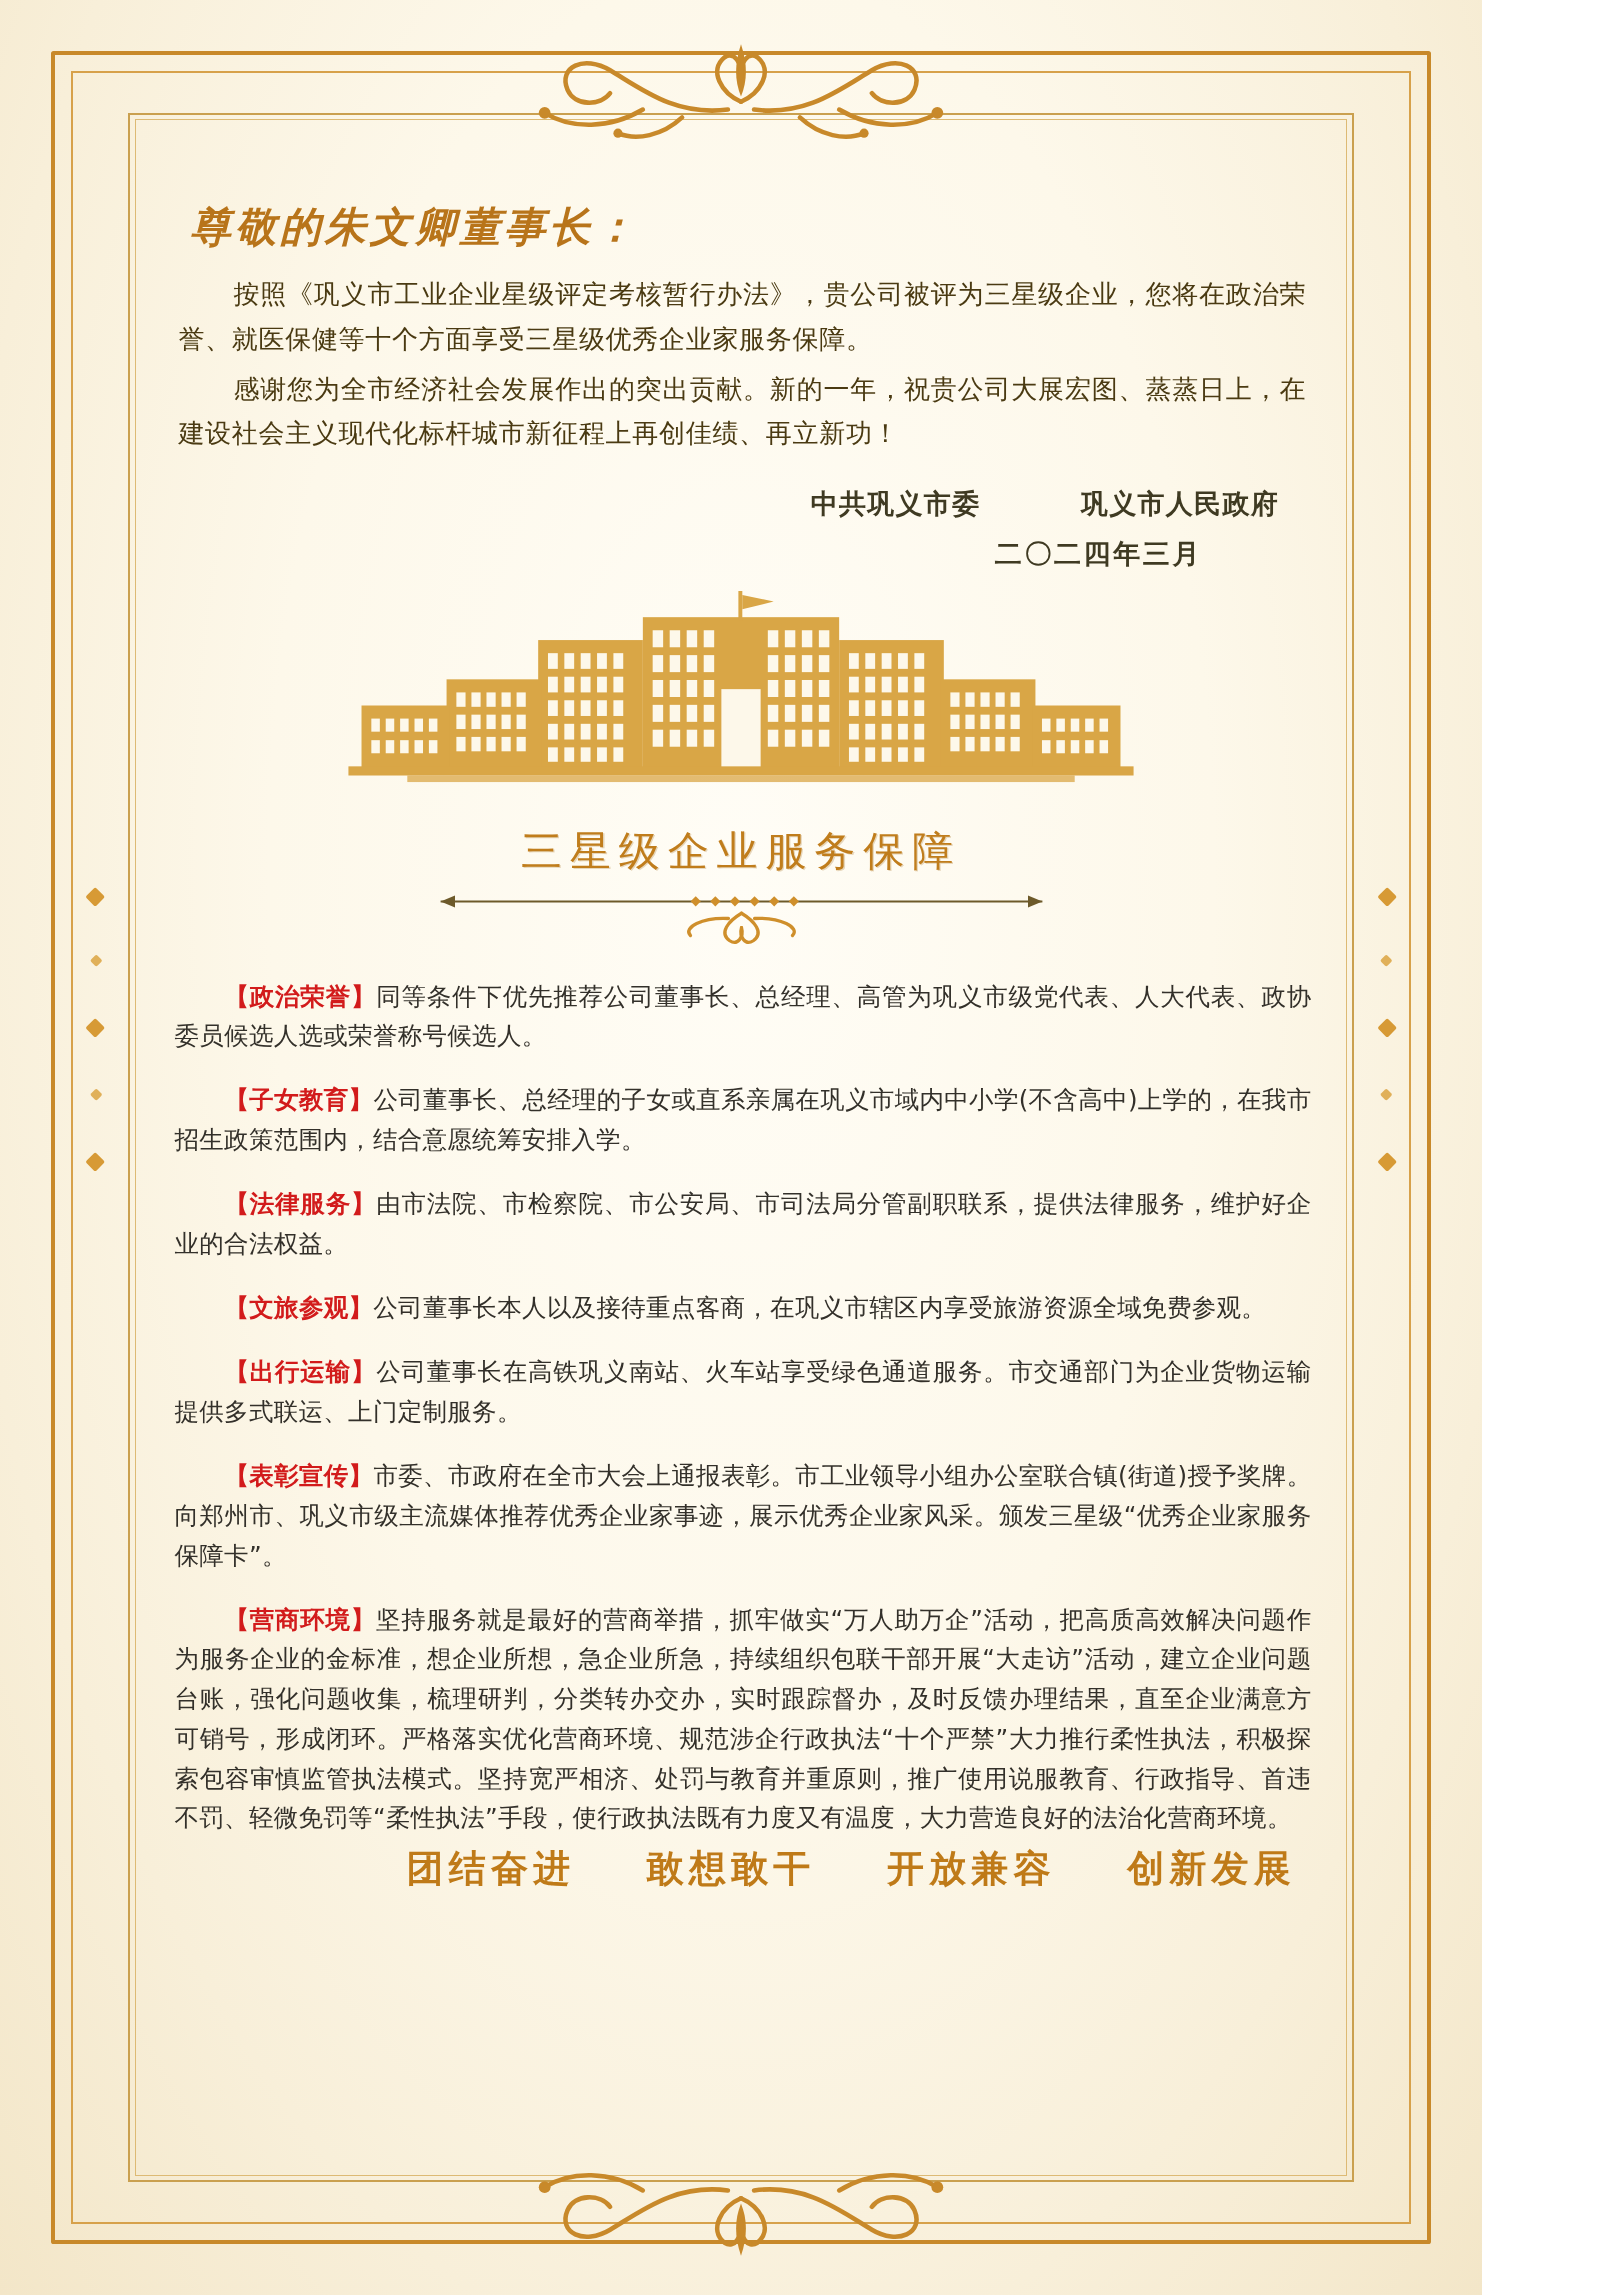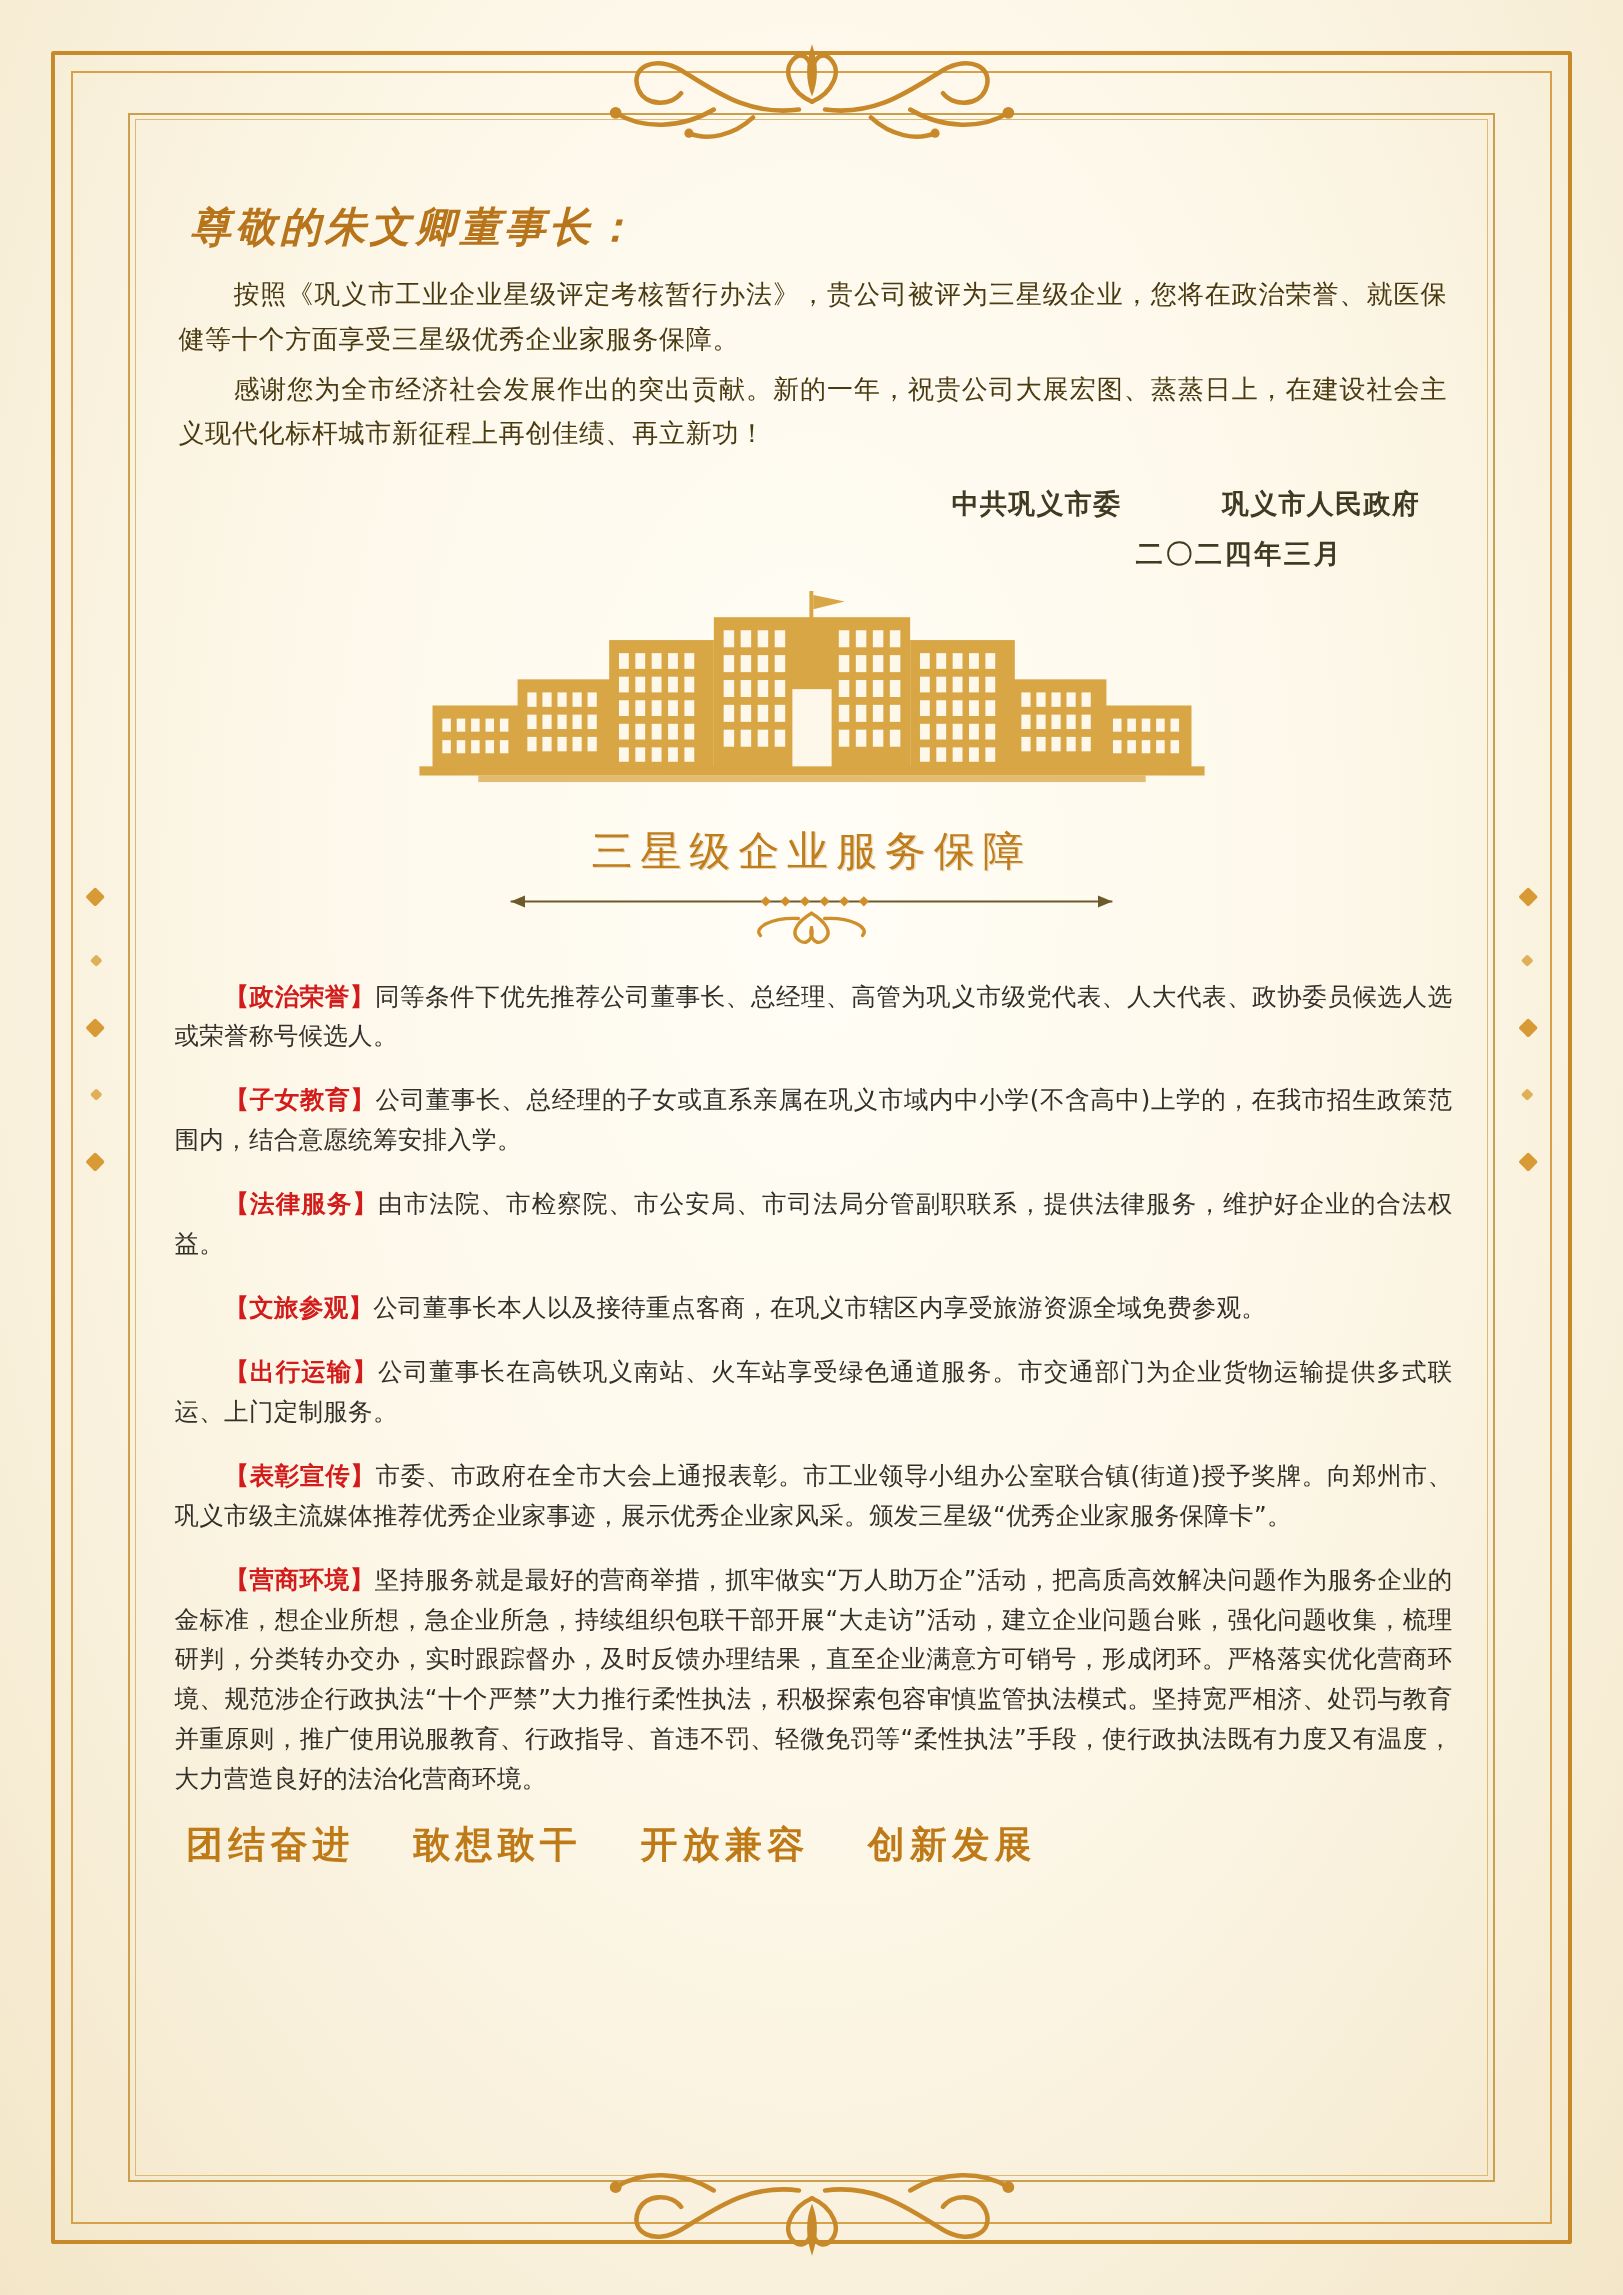--- a/index.html
+++ b/index.html
@@ -3,21 +3,21 @@
 <meta charset="utf-8">
 <title>三星级企业服务保障</title>
 <style>
   html, body {
     margin: 0;
     padding: 0;
     background: #ffffff;
   }
   .page {
     position: relative;
-    width: 1623px;
+    width: 1482px;
     height: 2295px;
     box-sizing: border-box;
     background:
       radial-gradient(ellipse at 50% 38%, #fffdf6 0%, #fdf8ea 45%, #f8efd9 75%, #f3e6c8 100%);
     font-family: "DejaVu Sans", "Liberation Sans", sans-serif;
     overflow: hidden;
   }
   
   .frame-outer {
     position: absolute;
@@ -146,23 +146,23 @@
     text-align: justify;
     text-indent: 50px;
     letter-spacing: 0.3px;
     margin-bottom: 1.3px;
   }
   .tag {
     color: #d21b1b;
     font-weight: 700;
   }
   .slogan {
-    margin-top: 22px;
-    text-align: left;
-    font-family: Liberation Serif, serif;
+    margin-top: 6px;
+    text-align: right;
+    font-family: Liberation Mono, monospace;
     font-size: 37px;
     font-weight: 700;
     color: #bf7a18;
     letter-spacing: 5.2px;
   }
   .slogan span { display:inline-block; margin: 0 22px; }
 </style>
 </head>
 <body>
 

